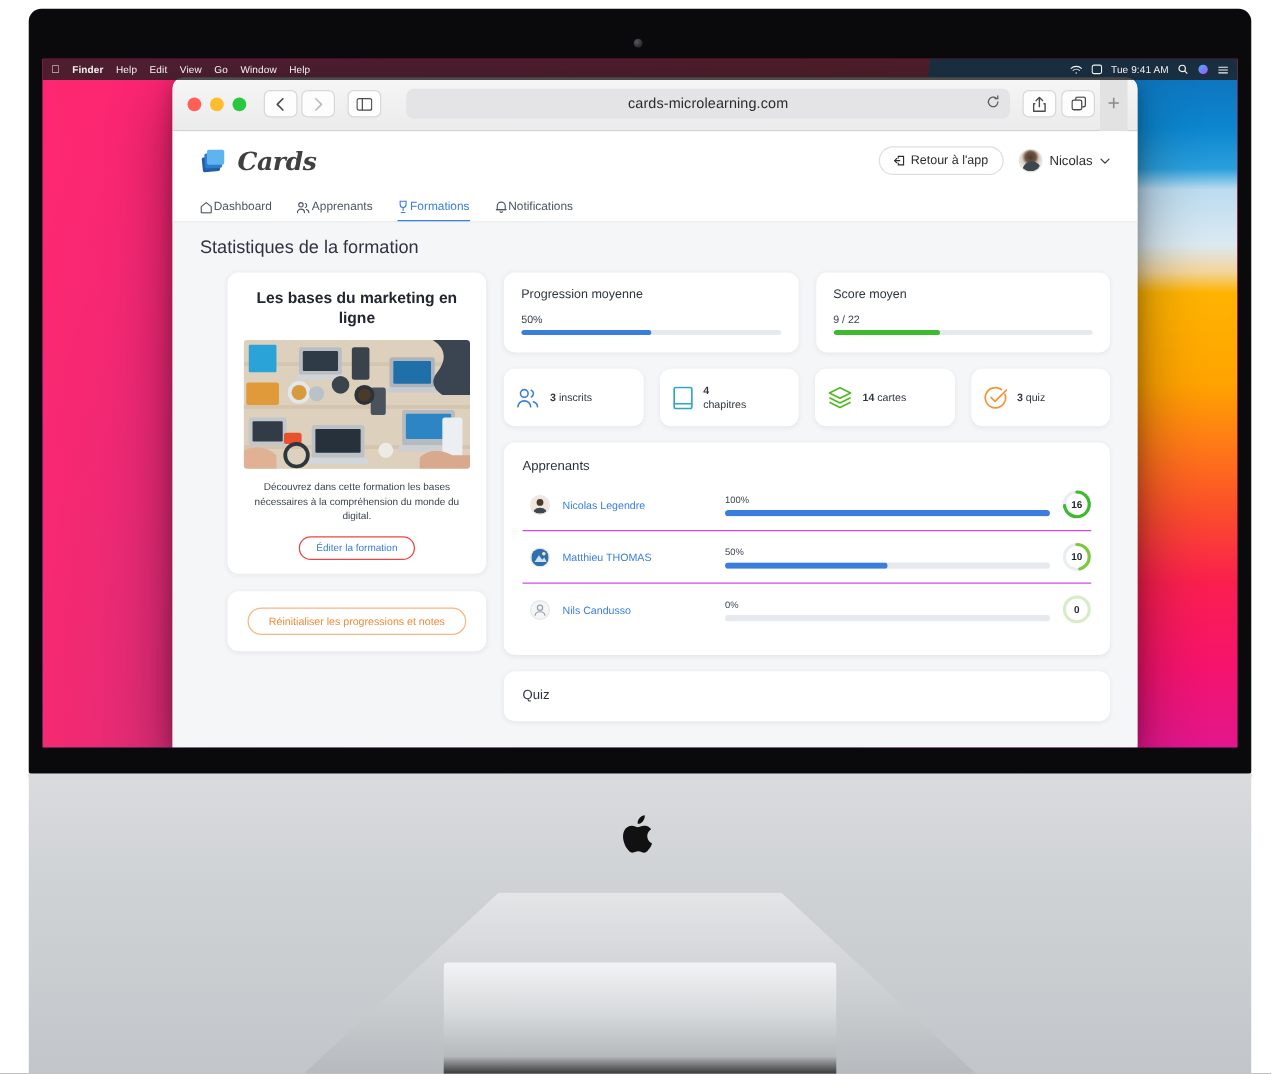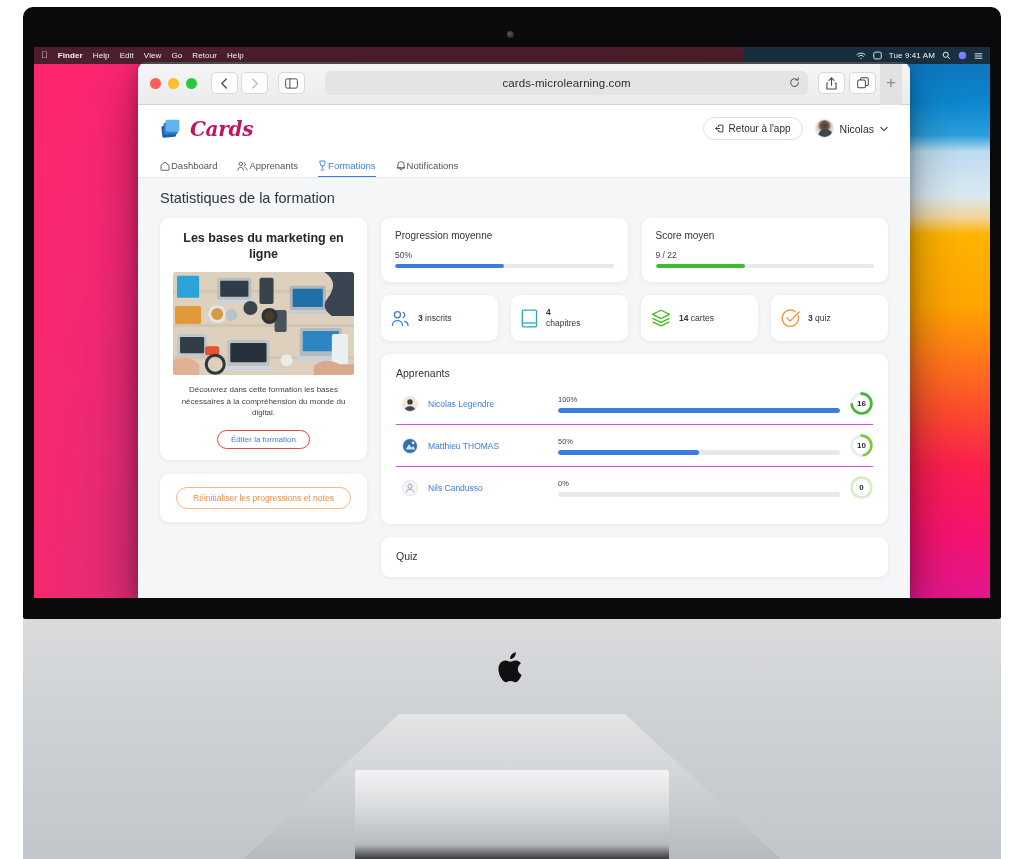--- a/index.html
+++ b/index.html
@@ -149,21 +149,21 @@
   .appbar {
     height: 47px; background: #fff;
     display: flex; align-items: center;
     padding: 0 22px;
   }
   .logo-wrap { display: flex; align-items: center; gap: 6px; }
   .logo-mark { width: 24px; height: 24px; position: relative; }
   .logo-text {
     font-family: "DejaVu Serif", serif;
     font-style: italic; font-weight: 700;
-    font-size: 20px; color: #be185d; letter-spacing: -0.3px;
+    font-size: 20px; color: #404040; letter-spacing: -0.3px;
   }
   .appbar-right { margin-left: auto; display: flex; align-items: center; gap: 12px; }
   .back-app-btn {
     display: flex; align-items: center; gap: 5px;
     border: 1px solid #dcdfe3; border-radius: 14px;
     padding: 5px 11px; font-size: 10px; color: #2d2d2d; background: #fff;
   }
   .user-chip { display: flex; align-items: center; gap: 6px; }
   .avatar-img {
     width: 19px; height: 19px; border-radius: 50%;
@@ -188,21 +188,21 @@
     font-size: 9.5px; color: #4d5560;
     padding-bottom: 5px;
     border-bottom: 1.6px solid transparent;
   }
   .navtab.active { color: #3b7ddd; border-bottom-color: #3b7ddd; }
 
   .content { padding: 12px 22px 0 22px; }
   .breadcrumb { font-size: 7.5px; color: #8f9bb3; margin-bottom: 6px; display: flex; align-items: center; gap: 3px; }
   .page-title { font-size: 14.5px; color: #2d3340; font-weight: 400; margin-bottom: 12px; }
 
-  .grid { display: flex; gap: 14px; align-items: flex-start; }
+  .grid { display: flex; gap: 14px; align-items: flex-start; margin-left: 22px; }
   .col-left { width: 207px; flex: none; }
   .col-right { flex: 1; }
 
   .card { background: #fff; border-radius: 9px; box-shadow: 0 1px 4px rgba(35,45,70,0.08); }
 
   .course-card { padding: 13px 13px 11px; text-align: center; }
   .course-title { font-size: 12.5px; font-weight: 700; color: #22262e; line-height: 1.25; margin-bottom: 10px; }
   .course-thumb {
     width: 100%; height: 103px; border-radius: 3px; overflow: hidden;
     position: relative; background: #e9e2d7;
@@ -271,21 +271,21 @@
     <div class="wall-blend"></div>
 
     <div class="menubar">
       <div class="mb-left">
         <div class="mb-apple"></div>
         <div class="mb-item bold">Finder</div>
         <div class="mb-item">Help</div>
         <div class="mb-item">Edit</div>
         <div class="mb-item">View</div>
         <div class="mb-item">Go</div>
-        <div class="mb-item">Retour</div>
+        <div class="mb-item">Window</div>
         <div class="mb-item">Help</div>
       </div>
       <div class="mb-right">
         <span>
           <svg width="10" height="8" viewBox="0 0 16 12" fill="none" stroke="#f2f2f4" stroke-width="1.4">
             <path d="M1 4.2a10 10 0 0 1 14 0M3.6 6.8a6.4 6.4 0 0 1 8.8 0"></path>
               <circle cx="8" cy="9.8" r="1" fill="#f2f2f4" stroke="none"></circle>
           </svg>
         </span>
         <span>

